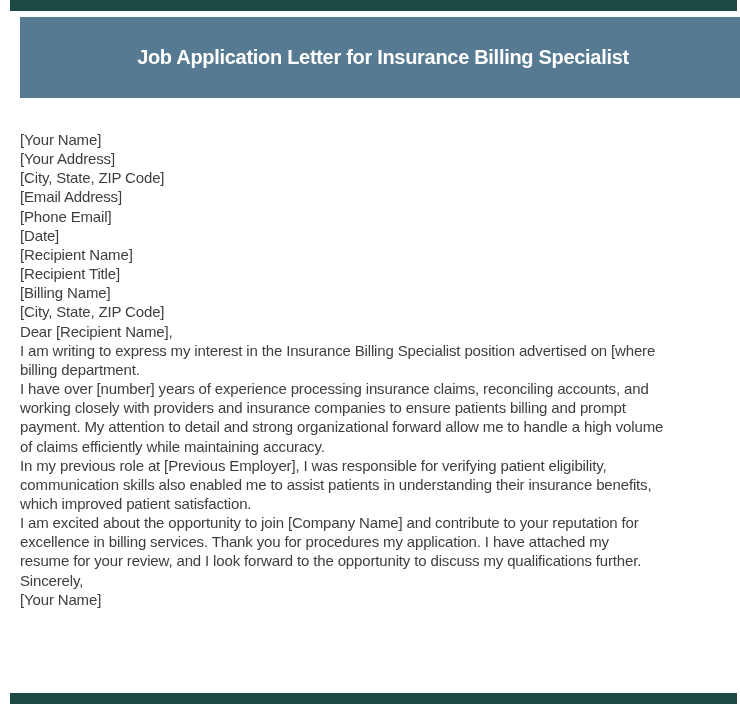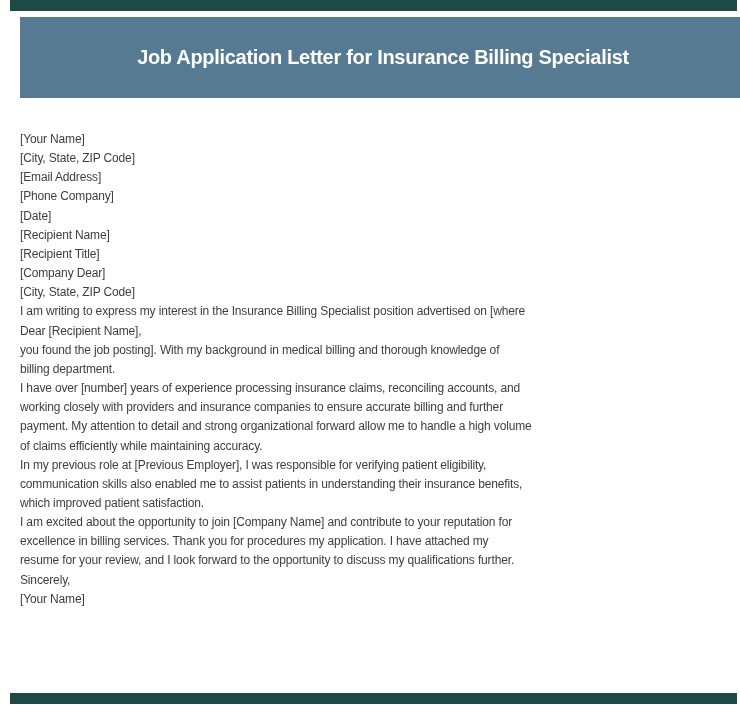--- a/index.html
+++ b/index.html
@@ -43,53 +43,53 @@
     letter-spacing: -0.3px;
     white-space: nowrap;
   }
 
   .letter-body {
     position: absolute;
     left: 20px;
     top: 130px;
     width: 706px;
     color: var(--text-color, #3e3e3e);
-    font-size: 12px;
+    font-size: 15px;
     line-height: 19.15px;
     letter-spacing: -0.15px;
   }
   .letter-body .line {
     white-space: nowrap;
   }
 </style>
 </head>
 <body style="background: rgb(255, 255, 255);">
 
 <div class="accent-bar top"></div>
 
 <div class="letter-header">
   <h1>Job Application Letter for Insurance Billing Specialist</h1>
 </div>
 
 <div class="letter-body" id="letter-body">
     <div class="line">[Your Name]</div>
+    <div class="line">[Your Address]</div>
     <div class="line">[City, State, ZIP Code]</div>
     <div class="line">[Email Address]</div>
-    <div class="line">[Phone Company]</div>
+    <div class="line">[Phone Email]</div>
     <div class="line">[Date]</div>
     <div class="line">[Recipient Name]</div>
     <div class="line">[Recipient Title]</div>
-    <div class="line">[Company Dear]</div>
+    <div class="line">[Billing Name]</div>
     <div class="line">[City, State, ZIP Code]</div>
+    <div class="line">Dear [Recipient Name],</div>
     <div class="line">I am writing to express my interest in the Insurance Billing Specialist position advertised on [where</div>
-    <div class="line">Dear [Recipient Name],</div>
-    <div class="line">you found the job posting]. With my background in medical billing and thorough knowledge of</div>
     <div class="line">billing department.</div>
     <div class="line">I have over [number] years of experience processing insurance claims, reconciling accounts, and</div>
-    <div class="line">working closely with providers and insurance companies to ensure accurate billing and further</div>
+    <div class="line">working closely with providers and insurance companies to ensure patients billing and prompt</div>
     <div class="line">payment. My attention to detail and strong organizational forward allow me to handle a high volume</div>
     <div class="line">of claims efficiently while maintaining accuracy.</div>
     <div class="line">In my previous role at [Previous Employer], I was responsible for verifying patient eligibility,</div>
     <div class="line">communication skills also enabled me to assist patients in understanding their insurance benefits,</div>
     <div class="line">which improved patient satisfaction.</div>
     <div class="line">I am excited about the opportunity to join [Company Name] and contribute to your reputation for</div>
     <div class="line">excellence in billing services. Thank you for procedures my application. I have attached my</div>
     <div class="line">resume for your review, and I look forward to the opportunity to discuss my qualifications further.</div>
     <div class="line">Sincerely,</div>
     <div class="line">[Your Name]</div>

